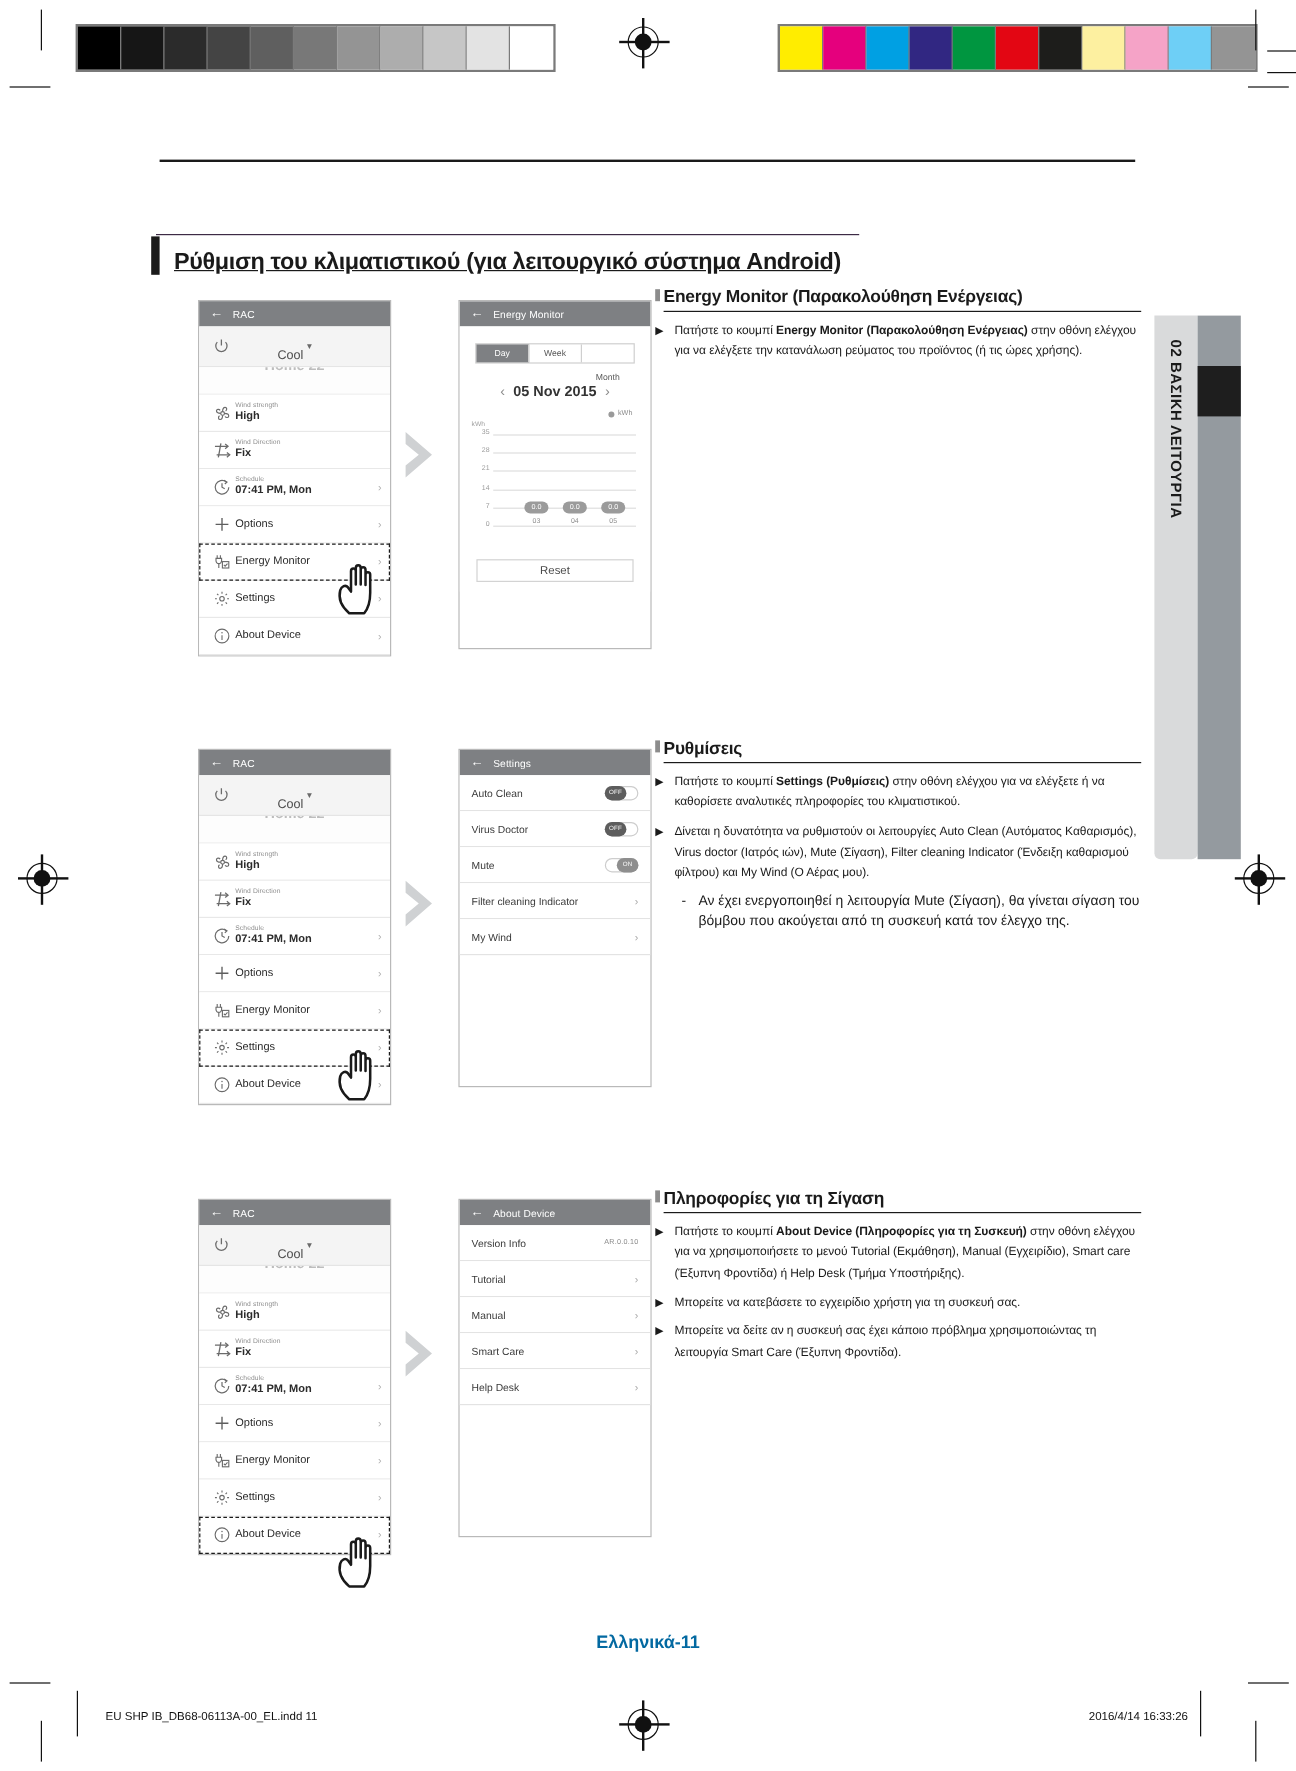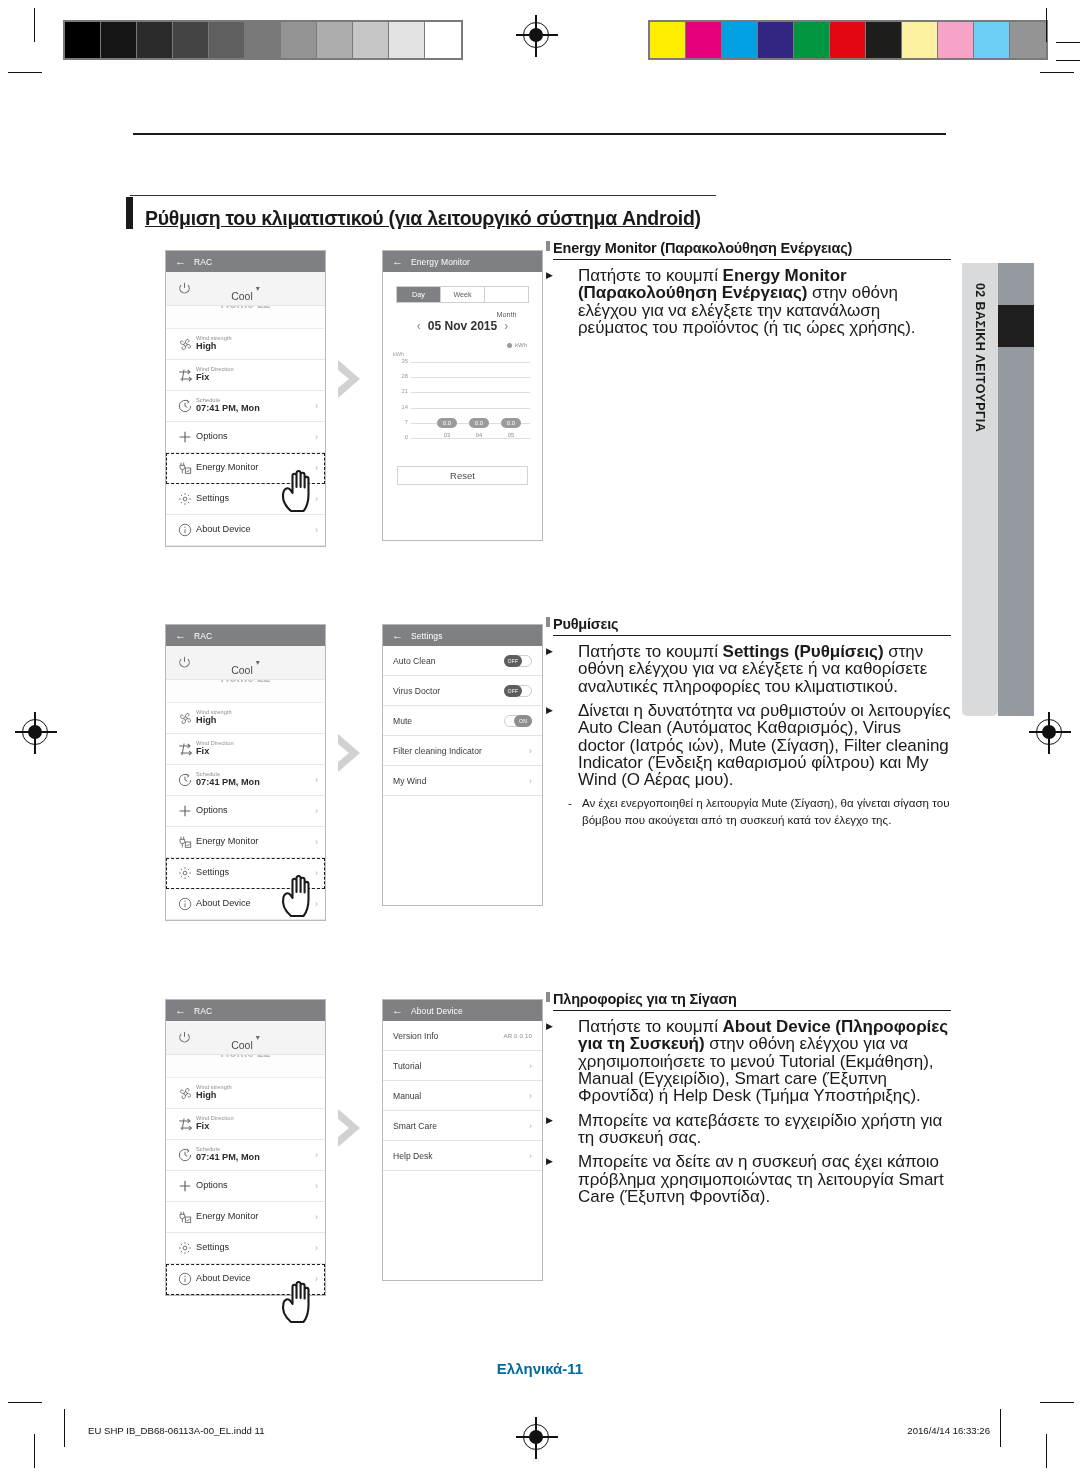--- a/index.html
+++ b/index.html
@@ -228,21 +228,21 @@
     position: absolute; left: 0; top: 1px; width: 4px; bottom: 9px; background: #8c8c8c;
   }
   .txt-head h2 { font-size: 14.5px; font-weight: bold; letter-spacing: -0.2px; }
   .txt-head .th-rule {
     margin-top: 3px; height: 1.2px; background: #1a1a1a;
   }
   .bullet { display: flex; gap: 7px; margin-top: 7px; }
   .bullet .tri {
     flex: 0 0 9px; font-size: 9px; line-height: 17px; color: #1a1a1a;
   }
-  .bullet p { font-size: 17px; line-height: 17.3px; letter-spacing: -0.05px; margin-left: 16px; }
+  .bullet p { font-size: 10px; line-height: 17.3px; letter-spacing: -0.05px; }
   .bullet p b { font-weight: bold; }
   .subbullet { display: flex; gap: 6px; margin: 5px 0 0 22px; }
   .subbullet .dash { flex: 0 0 8px; font-size: 11.6px; line-height: 17.3px; }
   .subbullet p { font-size: 11.6px; line-height: 17.3px; }
 
   
   .page-num {
     position: absolute; left: 0; right: 0; top: 1360px; text-align: center;
     font-size: 15px; font-weight: bold; color: #0369a1;
   }

